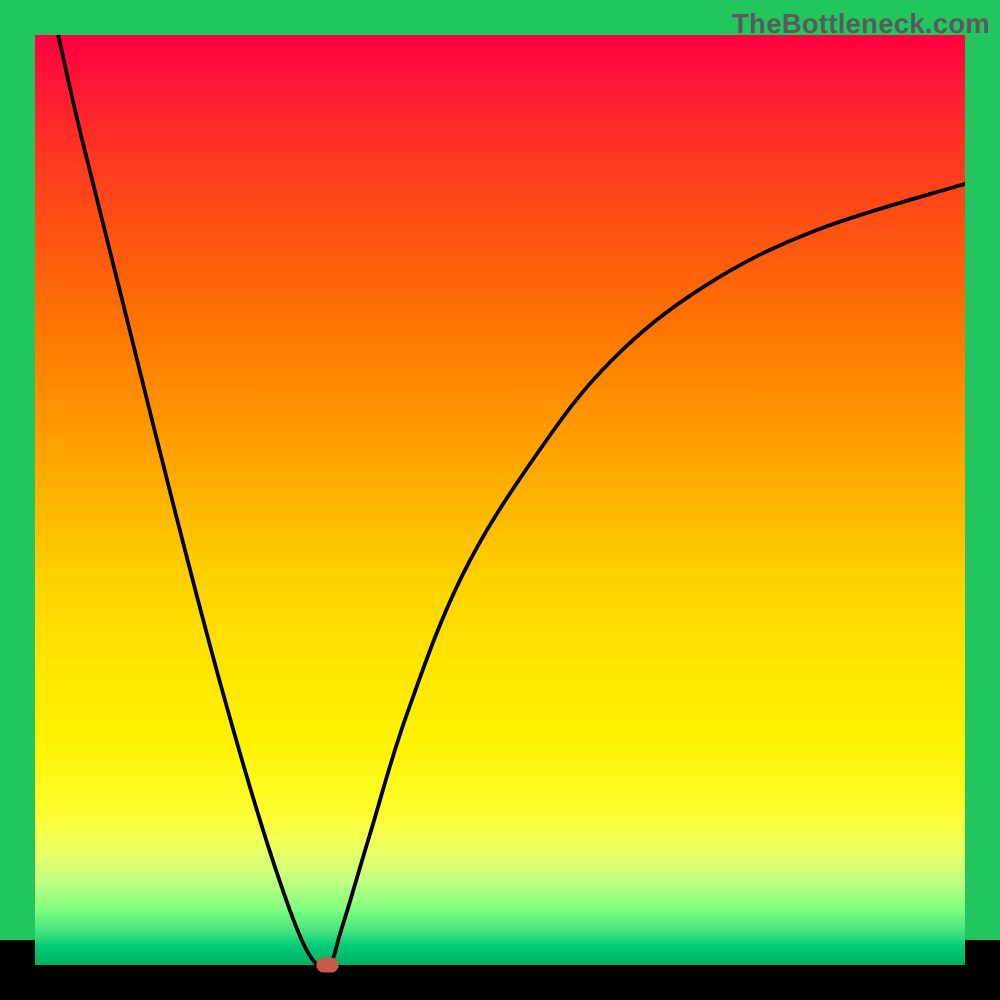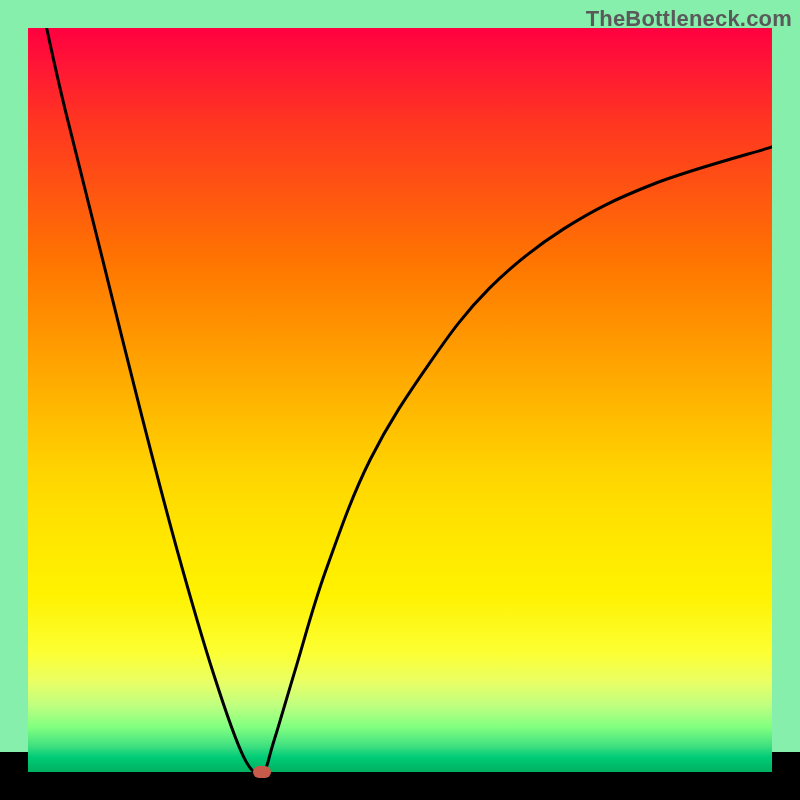--- a/index.html
+++ b/index.html
@@ -1,21 +1,21 @@
 <!DOCTYPE html>
 <html><head>
 <meta charset="utf-8">
 <style>
   * { margin: 0; padding: 0; box-sizing: border-box; }
   html, body { width: 800px; height: 800px; overflow: hidden; background: #000; }
   .frame {
     position: relative;
     width: 800px;
     height: 752px;
-    background: #86efac;
+    background: #22c55e;
   }
   .plot-area {
     position: absolute;
     left: 28px;
     top: 28px;
     width: 744px;
     height: 744px;
     background: linear-gradient(to bottom,
       #ff0040 0%,
       #ff1a33 6%,

